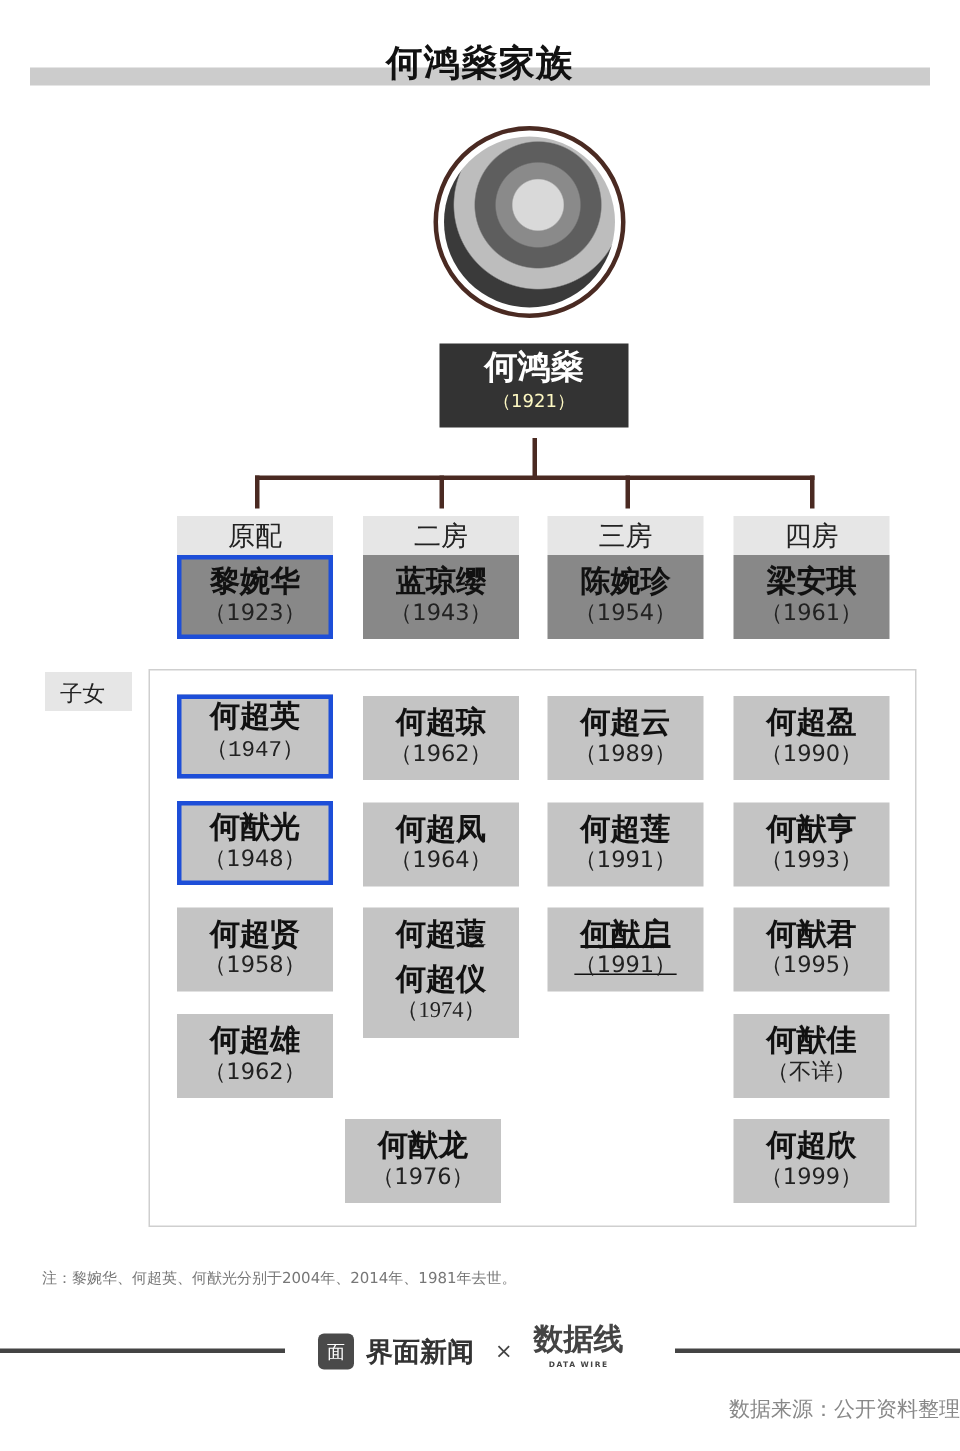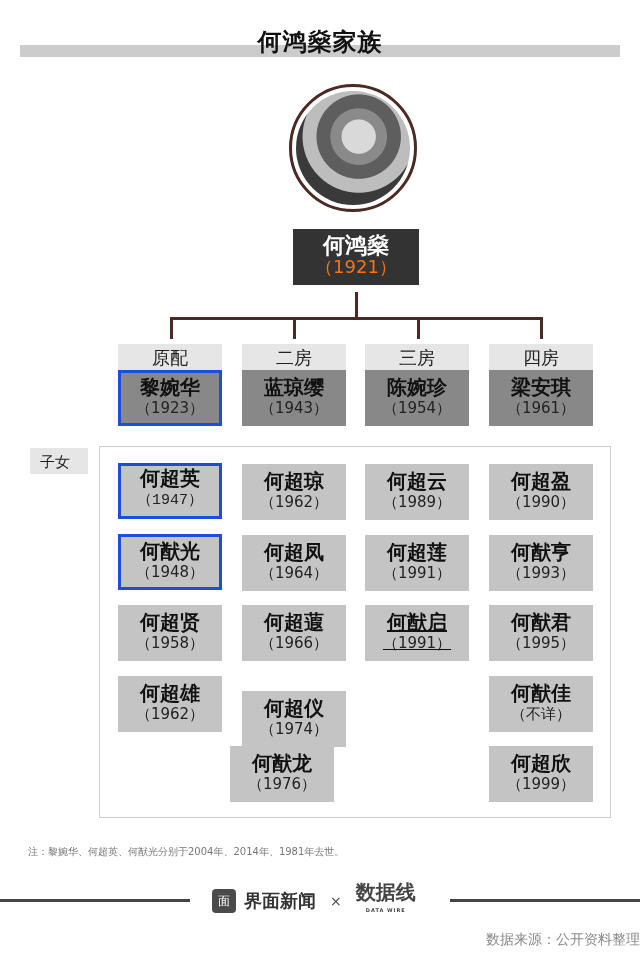--- a/index.html
+++ b/index.html
@@ -6,21 +6,21 @@
   body { width: 640px; height: 967px; background: #ffffff; position: relative; overflow: hidden;
          font-family: "DejaVu Sans", "Liberation Sans", sans-serif; color: #111; }
   .abs { position: absolute; }
   .title-bar { left: 20px; top: 45px; width: 600px; height: 12px; background: #cccccc; }
   .title { left: 0; top: 26px; width: 640px; text-align: center; font-size: 24px; font-weight: bold; color: #111; letter-spacing: 1px; }
   .portrait { left: 289px; top: 84px; width: 128px; height: 128px; border-radius: 50%; border: 3px solid #4a2a22; background: #fff; padding: 4px; }
   .portrait-inner { width: 100%; height: 100%; border-radius: 50%;
      background: radial-gradient(circle at 55% 40%, #d9d9d9 0 18%, #8a8a8a 19% 30%, #5e5e5e 31% 45%, #bdbdbd 46% 60%, #3a3a3a 61% 100%); }
   .patriarch { left: 293px; top: 229px; width: 126px; height: 56px; background: #333333; color: #fff; text-align: center; }
   .patriarch .n { font-size: 22px; font-weight: bold; margin-top: 5px; line-height: 24px; }
-  .patriarch .y { font-size: 18px; color: #f97316; line-height: 18px; }
+  .patriarch .y { font-size: 12px; color: #fef9c3; line-height: 18px; }
   .line { background: #4a2a22; }
   .wife-label { width: 104px; height: 26px; background: #e6e6e6; text-align: center; font-size: 18px; line-height: 28px; color: #222; }
   .wife { width: 104px; height: 56px; background: #888888; text-align: center; color: #111; }
   .wife.bold, .child.bold { border: 3px solid #1d4ed8; }
   .wife .n, .child .n { font-size: 20px; font-weight: bold; line-height: 24px; margin-top: 5px; }
   .wife .y, .child .y { font-size: 15px; line-height: 18px; color: #222; }
   .wife.bold .n, .child.bold .n { margin-top: 2px; }
   .kids-label { left: 30px; top: 448px; width: 58px; height: 26px; background: #e6e6e6; font-size: 15px; line-height: 28px; padding-left: 10px; color: #222; }
   .kids-box { left: 99px; top: 446px; width: 512px; height: 372px; border: 1px solid #cfcfcf; }
   .child { width: 104px; height: 56px; background: #c4c4c4; text-align: center; color: #111; }
@@ -102,21 +102,21 @@
     <div class="y">（1962）</div>
   </div>
 <div class="abs child" style="left:242px;top:535px;">
     <div class="n">何超凤</div>
     <div class="y">（1964）</div>
   </div>
 <div class="abs child" style="left:242px;top:605px;">
     <div class="n">何超蕸</div>
     <div class="y">（1966）</div>
   </div>
-<div class="abs child" style="left:242px;top:691px;">
+<div class="abs child" style="left:242px;top:636px;font-family:Liberation Serif, serif;">
     <div class="n">何超仪</div>
     <div class="y">（1974）</div>
   </div>
 <div class="abs child" style="left:230px;top:746px;">
     <div class="n">何猷龙</div>
     <div class="y">（1976）</div>
   </div>
 
 <div class="abs child" style="left:365px;top:464px;">
     <div class="n">何超云</div>

